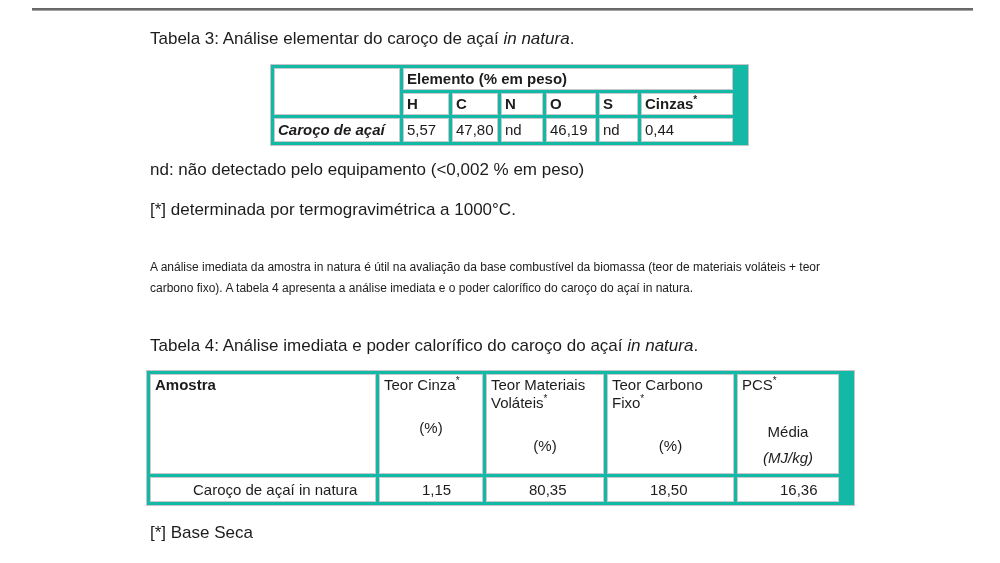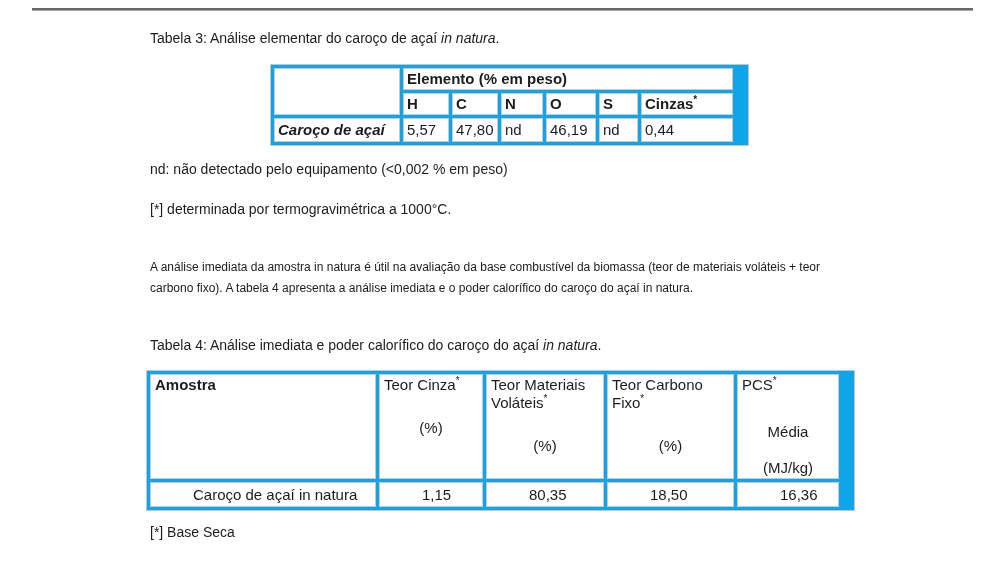--- a/index.html
+++ b/index.html
@@ -4,27 +4,27 @@
 <style>
   html, body { margin:0; padding:0; background:#ffffff; }
   .page {
     position:relative; width:1000px; height:563px; background:#ffffff;
     font-family:"Liberation Sans", sans-serif; color:#1c1c1c; overflow:hidden;
   }
   .rule {
     position:absolute; left:32px; top:8px; width:941px; height:3px;
     background:linear-gradient(to bottom, #646464 0%, #6e6e6e 55%, #c2c2c2 100%);
   }
-  .caption, .fn { position:absolute; font-size:14px; line-height:19px; white-space:nowrap; }
+  .caption, .fn { position:absolute; font-size:17px; line-height:19px; white-space:nowrap; }
   .para { position:absolute; font-size:12px; line-height:21px; width:676px; }
   .i { font-style:italic; }
   .b { font-weight:bold; }
 
   .twrap {
-    position:absolute; display:inline-block; background:#0ea5e9;
+    position:absolute; display:inline-block; background:#14b8a6;
     border:1px solid #c5c5c5; padding:0 12px 0 0;
   }
   table { border-collapse:separate; border-spacing:3px; }
   td {
     border:1px solid #c9c9c9; background:#ffffff;
     font-size:15px; line-height:18px; padding:0 3px; vertical-align:middle;
   }
   sup { font-size:10px; line-height:0; vertical-align:super; }
 
   
@@ -34,21 +34,21 @@
   .t3-h { width:38px; } .t3-c { width:38px; } .t3-n { width:34px; }
   .t3-o { width:42px; } .t3-s { width:31px; } .t3-cz { width:84px; }
 
   
   #table4 td { padding:1px 4px; }
   #table4 .hdr td { height:96px; vertical-align:top; }
   #table4 .data td { height:21px; vertical-align:middle;padding-left:42px; }
   .t4-amostra { width:216px;font-weight:bold; } .t4-cinza { width:94px; }
   .t4-mat { width:108px; } .t4-carb { width:117px;margin-left:16px; } .t4-pcs { width:92px; }
   .unit { text-align:center; }
-  .mt25 { margin-top:25px; } .mt29 { margin-top:29px; } .mt18 { margin-top:18px; }
+  .mt25 { margin-top:25px; } .mt29 { margin-top:29px; } .mt18 { margin-top:8px;font-style:italic; }
 </style>
 </head>
 <body>
 
 <div class="page">
 
   <div class="rule"></div>
 
   <div class="caption" style="left:150px; top:29px;">
     <span>Tabela 3: Análise elementar do caroço de açaí </span><span class="i">in natura</span><span>.</span>

